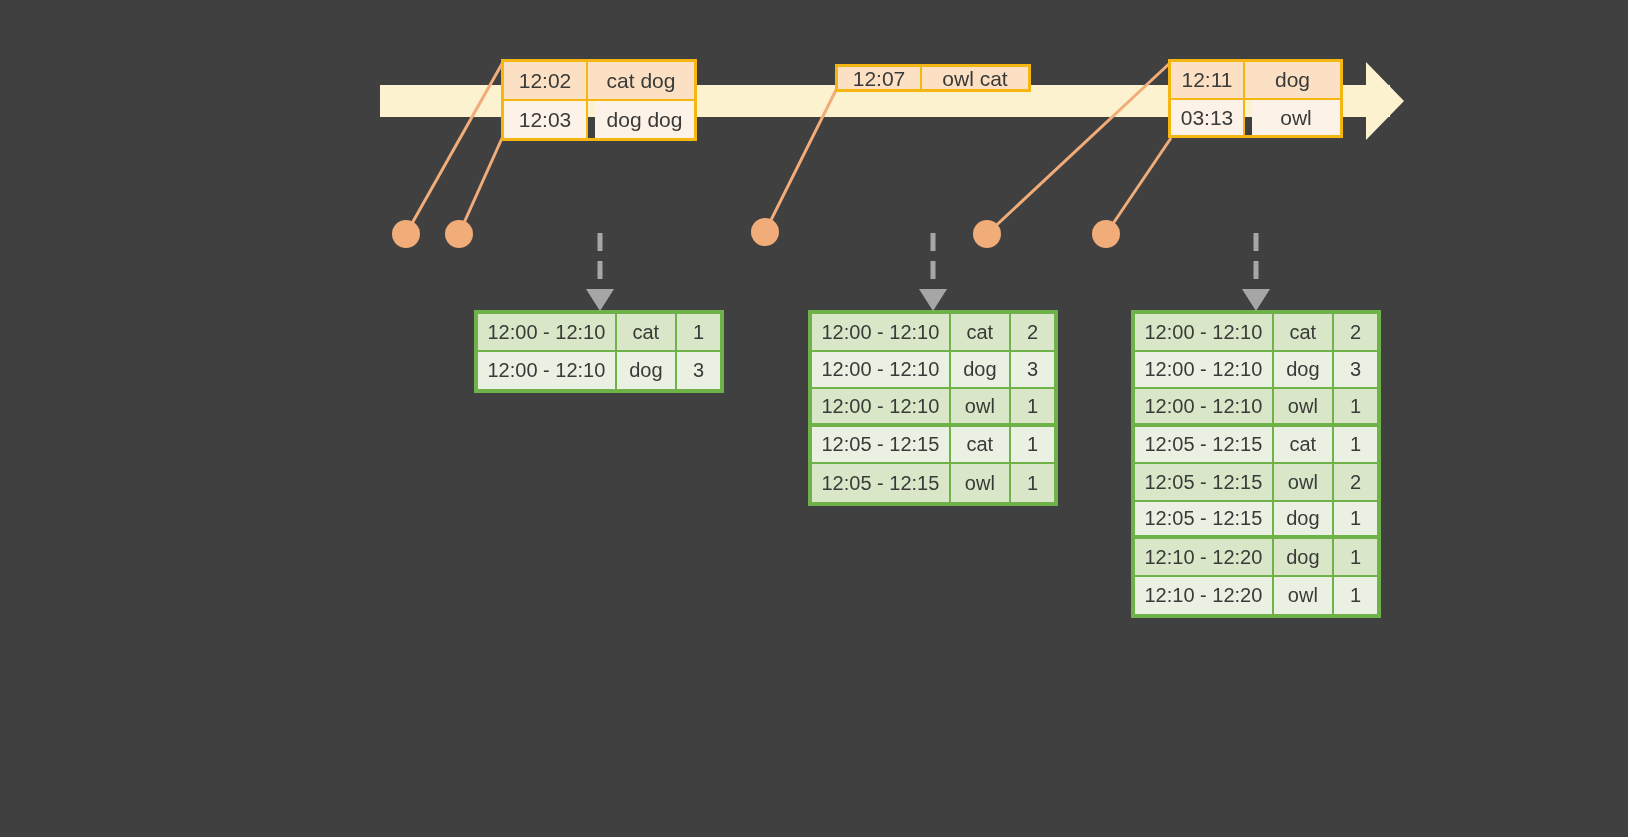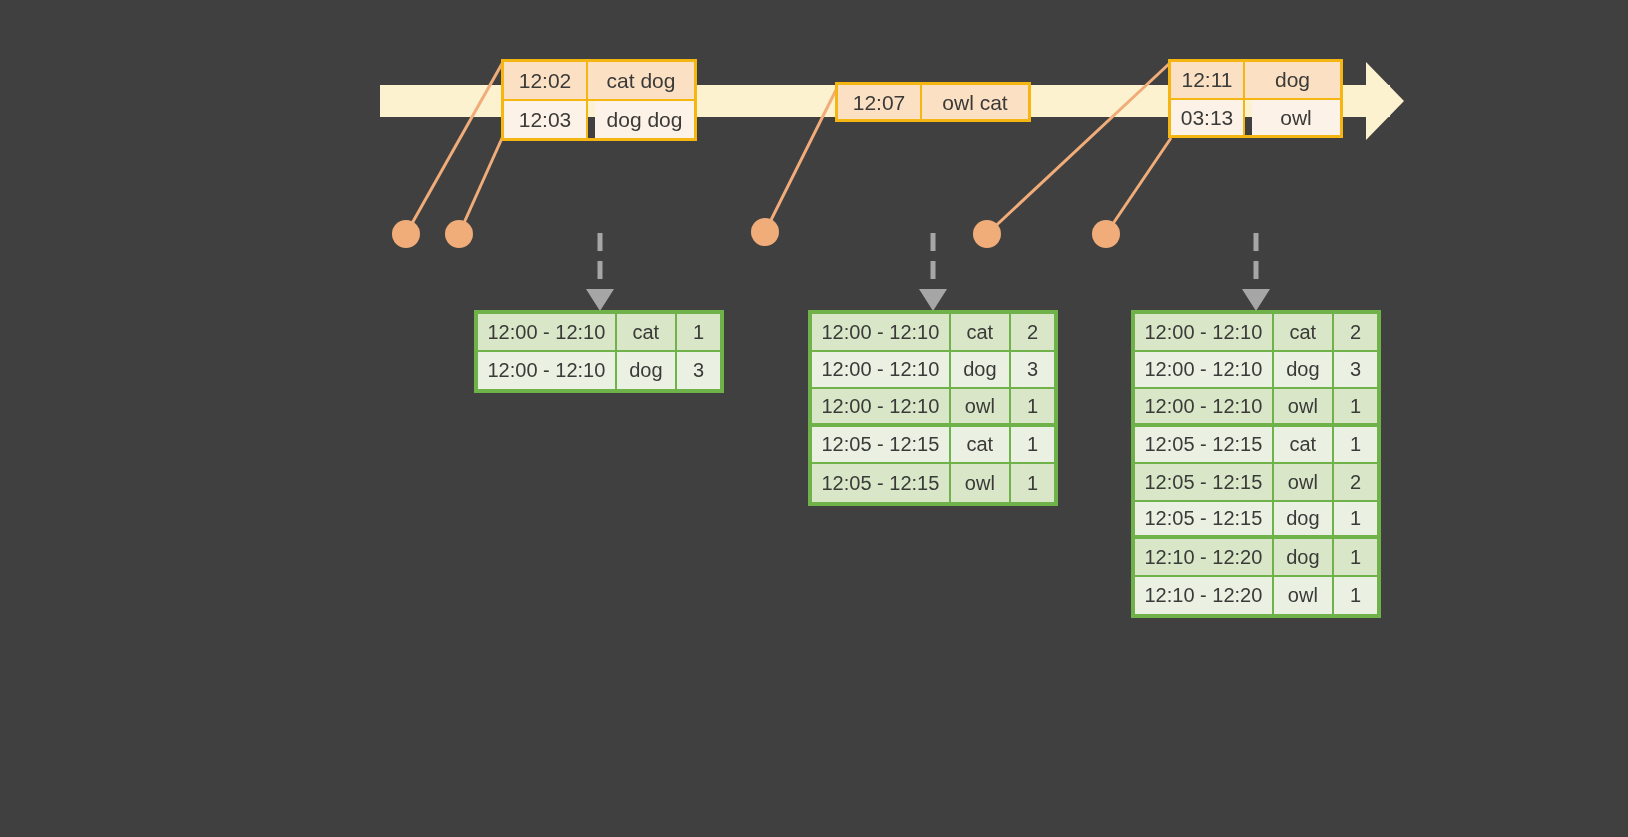--- a/index.html
+++ b/index.html
@@ -133,21 +133,21 @@
     <div class="event-row shade">
       <div class="cell time" style="width:82px;">12:02</div>
       <div class="cell words" style="flex:1;text-align:center;">cat dog</div>
     </div>
     <div class="event-row plain">
       <div class="cell time" style="width:82px;">12:03</div>
       <div class="cell words" style="flex:1;">dog dog</div>
     </div>
   </div>
 
-  <div class="event-box" style="left:835px; top:82px; width:196px; height:40px;">
+  <div class="event-box" style="left:835px; top:64px; width:196px; height:28px;">
     <div class="event-row shade">
       <div class="cell time" style="width:82px;">12:07</div>
       <div class="cell words" style="flex:1;">owl cat</div>
     </div>
   </div>
 
   <div class="event-box" style="left:1168px; top:59px; width:175px; height:79px;">
     <div class="event-row shade">
       <div class="cell time" style="width:72px;">12:11</div>
       <div class="cell words" style="flex:1;">dog</div>

